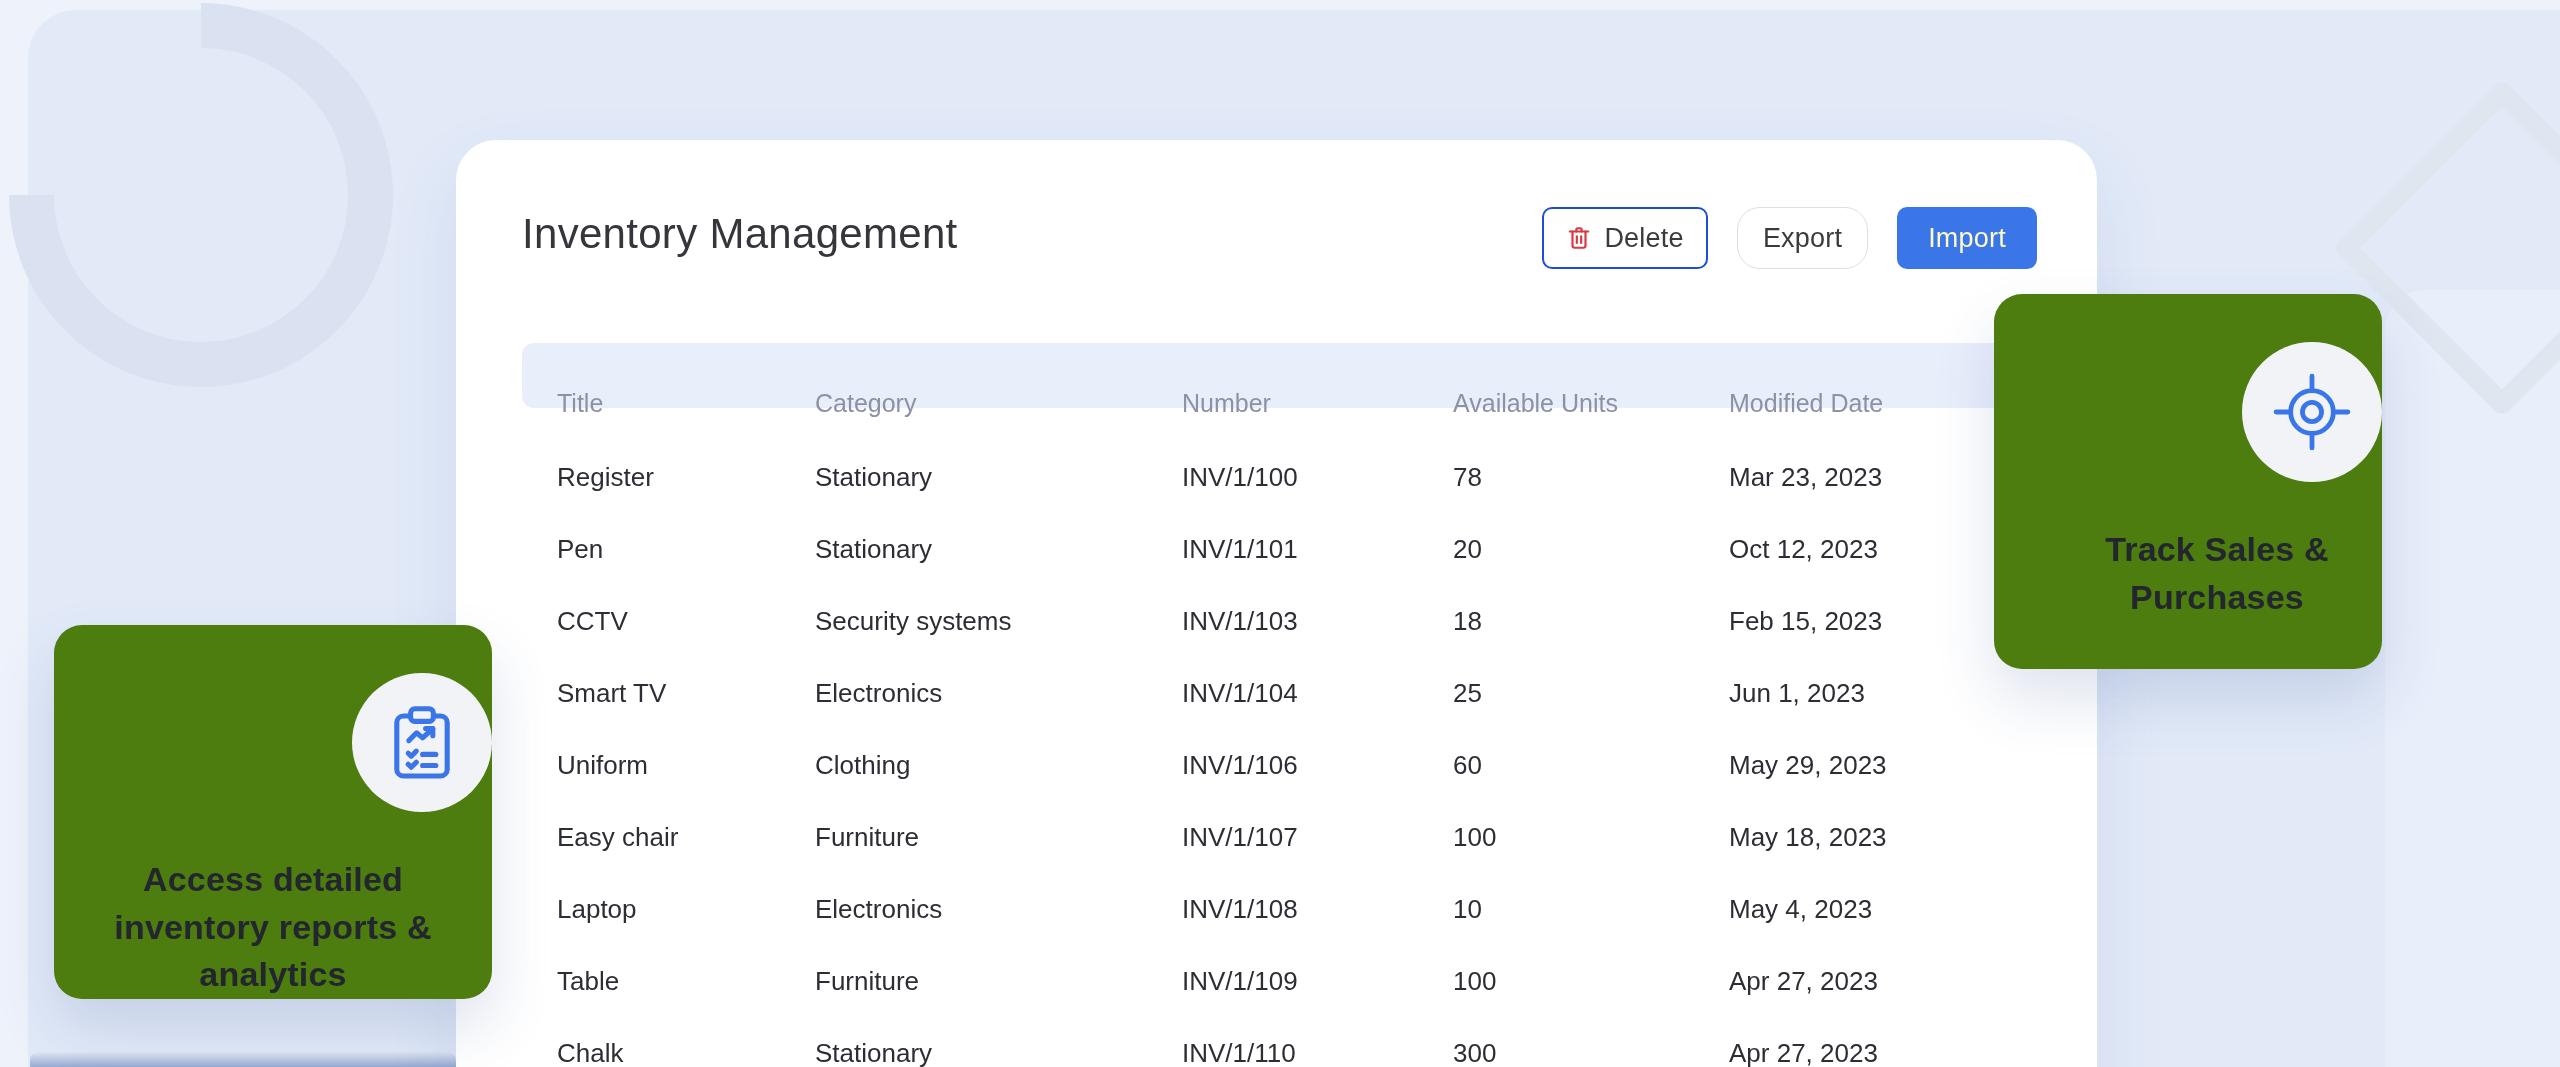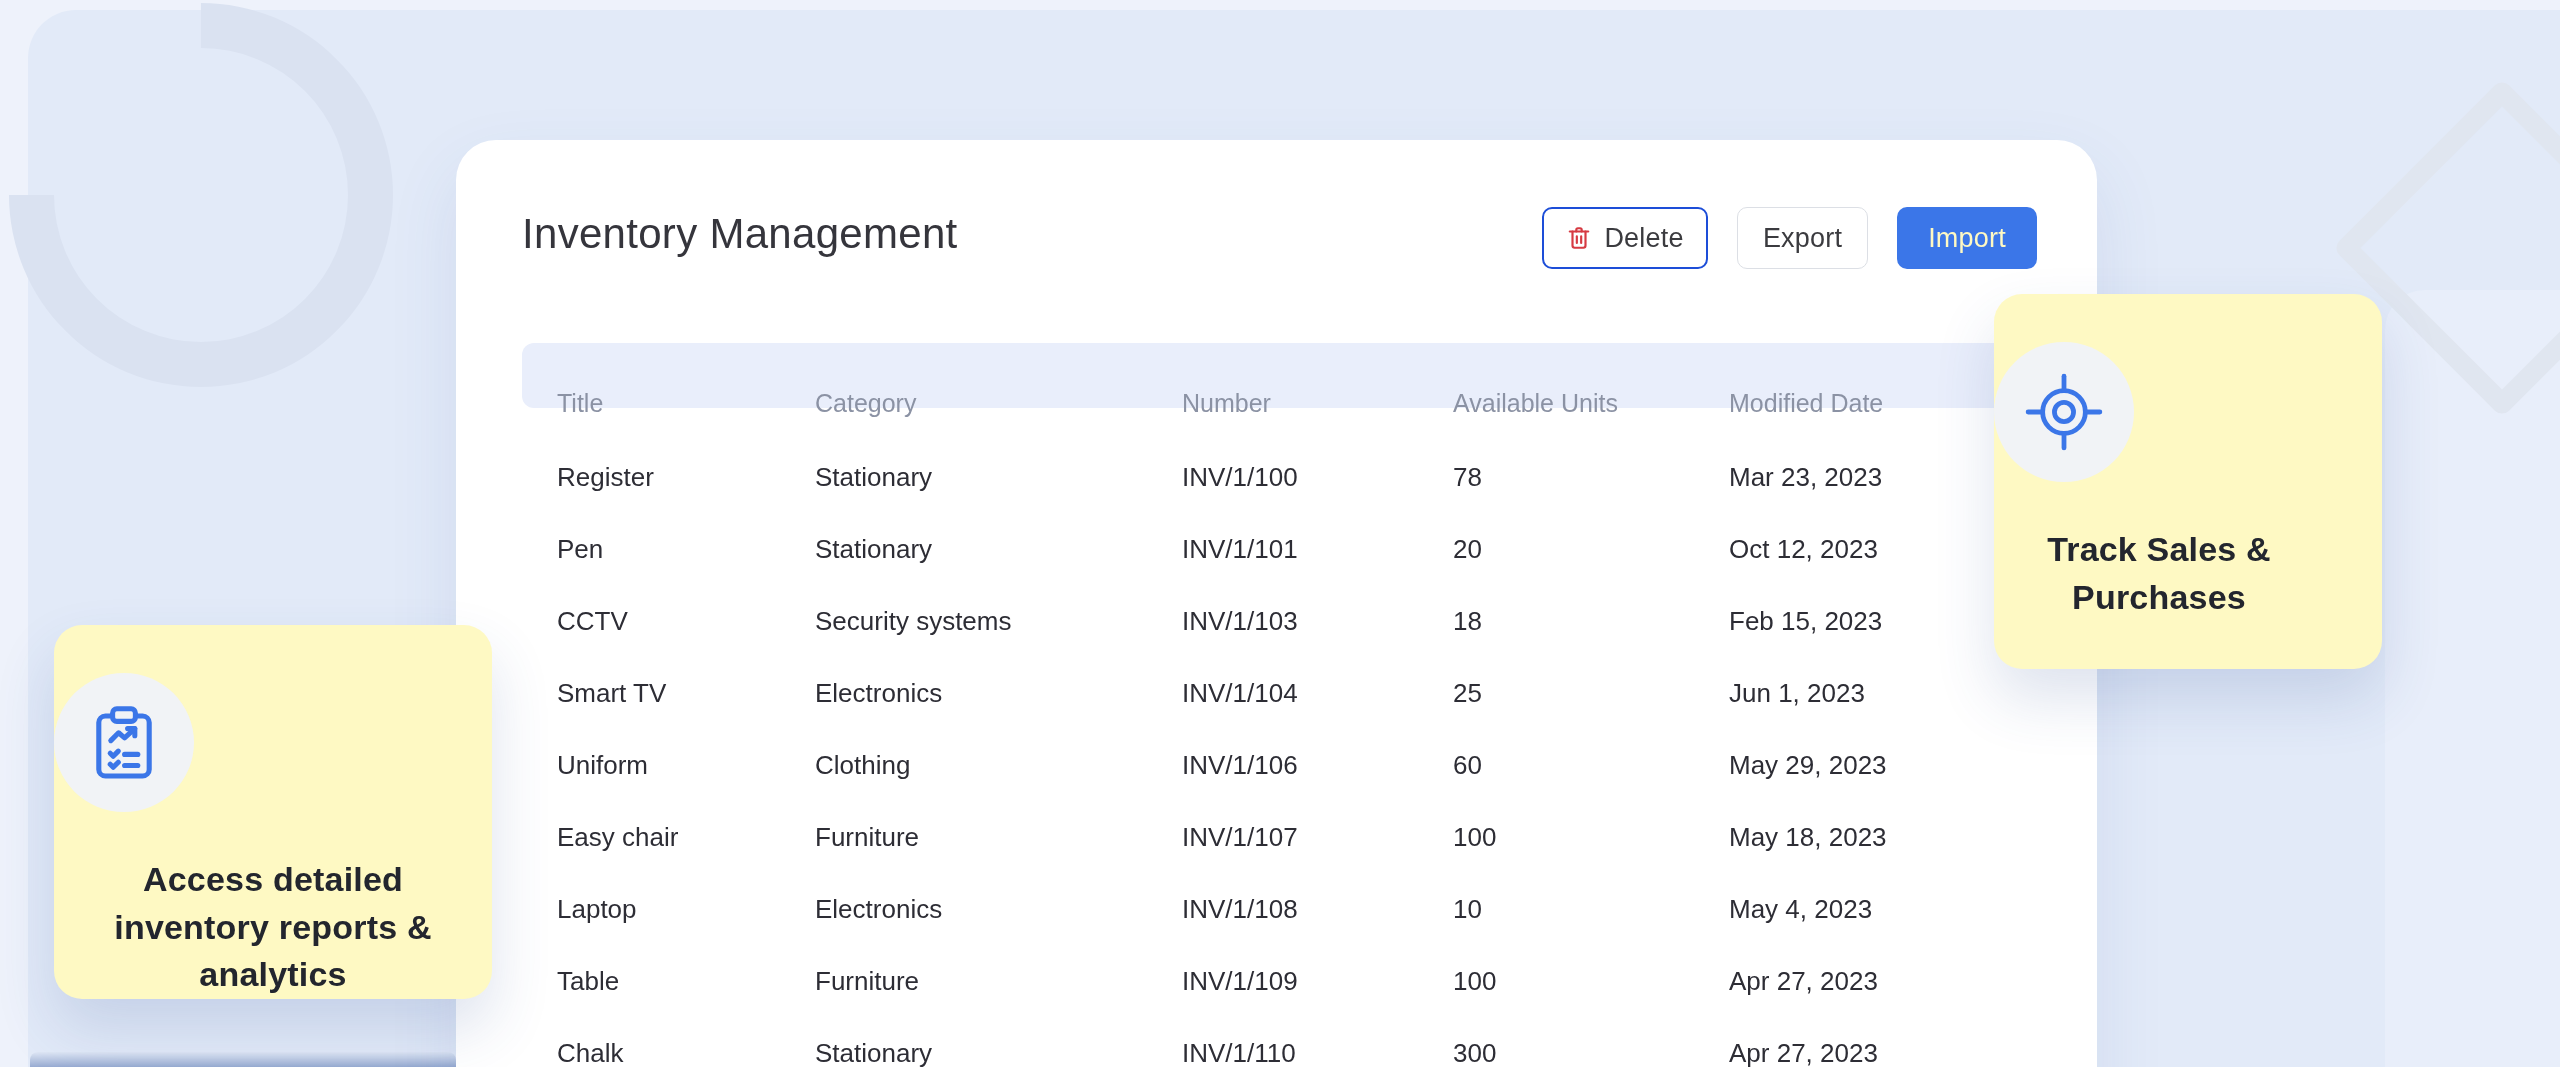--- a/index.html
+++ b/index.html
@@ -46,43 +46,43 @@
   .toolbar {
     position:absolute; right:60px; top:67px; display:flex; gap:29px;
   }
   .btn {
     height:62px; border-radius:10px; display:flex; align-items:center;
     justify-content:center; gap:12px; font-size:27px; letter-spacing:0.2px;
     cursor:pointer; background:#ffffff; border:1.5px solid #dcdfe5; color:#3b3b3f;
     font-family:inherit;
   }
   .btn-delete { width:166px; border:2px solid #1d4ed8; }
-  .btn-export { width:131px; }
+  .btn-export { width:131px;border-radius:23px; }
   .btn-import { width:140px; background:#3b76e8; border:none; color:#fef9c3; }
   .trash-icon { width:26px; height:28px; display:block; }
   
   .inv-table { position:absolute; left:66px; top:203px; width:1511px; }
   .t-header {
     position:relative; height:65px; background:#e9eefb; border-radius:12px;
     color:#8b92a4; font-size:25px;
   }
   .t-header span { position:absolute; line-height:65px;margin-top:28px; }
   .t-rows { position:relative; margin-top:33px; }
   .t-row { position:relative; height:72px; font-size:26px; color:#2d2d35; }
   .t-row span { position:absolute; line-height:72px; }
   .col-0 { left:35px; }
   .col-1 { left:293px; }
   .col-2 { left:660px; }
   .col-3 { left:931px; }
   .col-4 { left:1207px; }
   
   .float-card {
-    position:absolute; background:#fef9c3; border-radius:28px;
+    position:absolute; background:#4d7c0f; border-radius:28px;
     box-shadow:0 30px 60px rgba(50,80,150,0.16);
-    display:flex; flex-direction:column; align-items:flex-start;
+    display:flex; flex-direction:column; align-items:flex-end;
   }
   .card-reports { left:54px; top:625px; width:438px; height:374px; }
   .card-track  { left:1994px; top:294px; width:388px; height:375px; }
   .icon-circle {
     width:140px; height:140px; border-radius:50%; background:#f1f3f6;
     margin-top:48px; display:flex; align-items:center; justify-content:center;
   }
   .card-label {
     margin-top:44px; text-align:center; font-size:34px; font-weight:700;
     color:#23262e; line-height:1.4; letter-spacing:0.2px; padding:0 36px;

